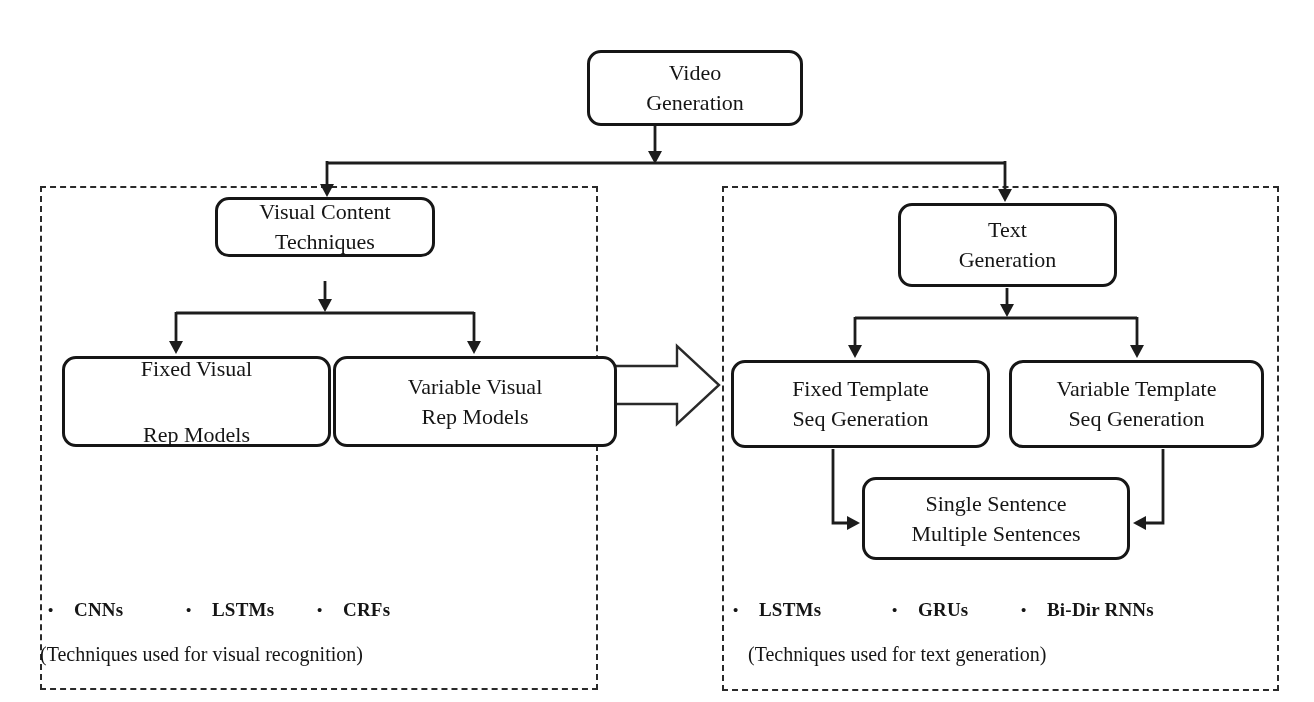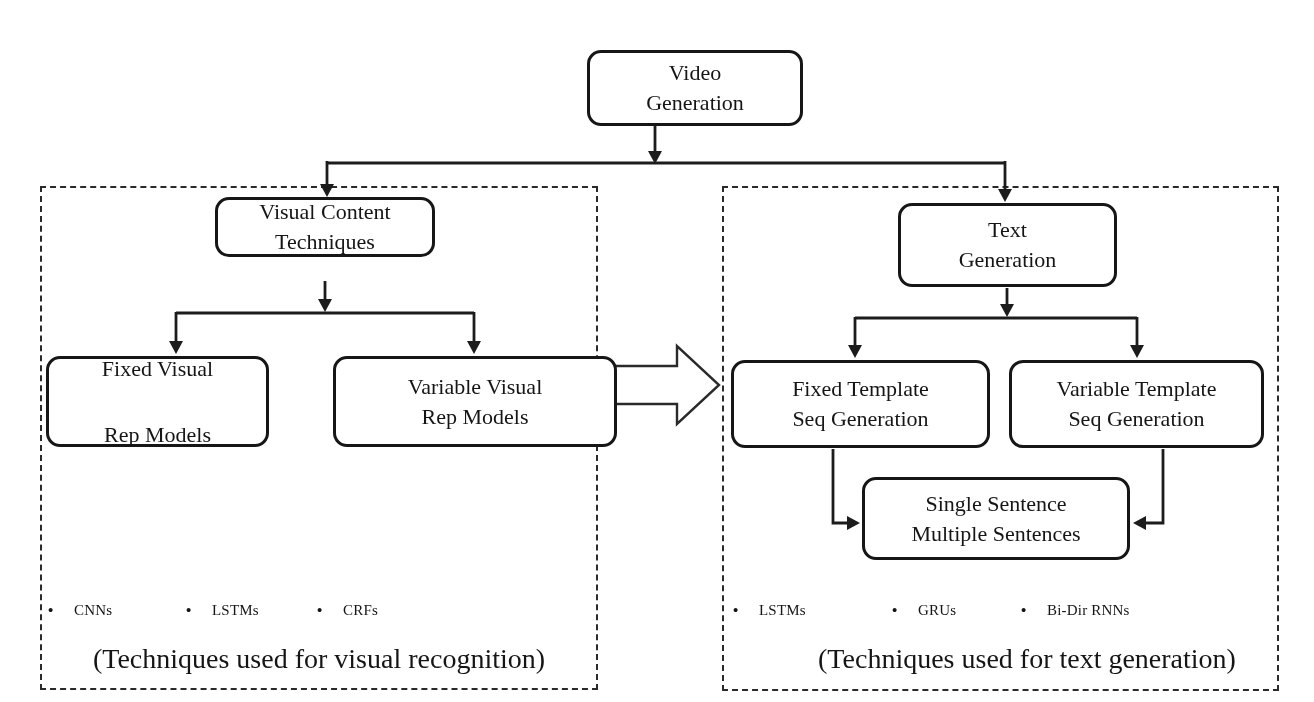--- a/index.html
+++ b/index.html
@@ -36,21 +36,21 @@
     align-items:center;
     justify-content:center;
     text-align:center;
     font-size:22px;
     line-height:30px;
     z-index:3;
     box-sizing:border-box;
   }
   #node-video{left:547px;top:50px;width:216px;height:76px;margin-left:40px;}
   #node-vce{left:215px;top:197px;width:220px;height:60px;}
-  #node-fixed-visual{left:46px;top:356px;width:223px;height:91px;gap:36px;}
+  #node-fixed-visual{left:62px;top:356px;width:269px;height:91px;gap:36px;}
   #node-variable-visual{left:333px;top:356px;width:284px;height:91px;}
   #node-text-gen{left:898px;top:203px;width:219px;height:84px;}
   #node-fixed-template{left:731px;top:360px;width:259px;height:88px;}
   #node-variable-template{left:1009px;top:360px;width:255px;height:88px;}
   #node-single{left:862px;top:477px;width:268px;height:83px;}
 
   
   .bullet-item{
     position:absolute;
     top:597px;
@@ -60,33 +60,32 @@
     z-index:3;
   }
   .bullet-dot{
     font-size:15px;
     font-weight:700;
     margin-right:0;
     width:26px;
     text-align:left;
   }
   .bullet-label{
-    font-weight:400;
-    font-size:15px;
+    font-weight:700;
+    font-size:19px;
     letter-spacing:0.2px;
   }
   #lb-0{left:48px;} #lb-1{left:186px;} #lb-2{left:317px;}
   #rb-0{left:733px;} #rb-1{left:892px;} #rb-2{left:1021px;}
 
   .caption{
     position:absolute;
     top:643px;
     width:558px;
-    text-align:center;
-    font-size:28px;
+    font-size:20px;
     z-index:3;
   }
   #left-caption{left:40px;}
   #right-caption{left:748px;}
 </style>
 </head>
 <body>
 
 <div id="stage">
 

